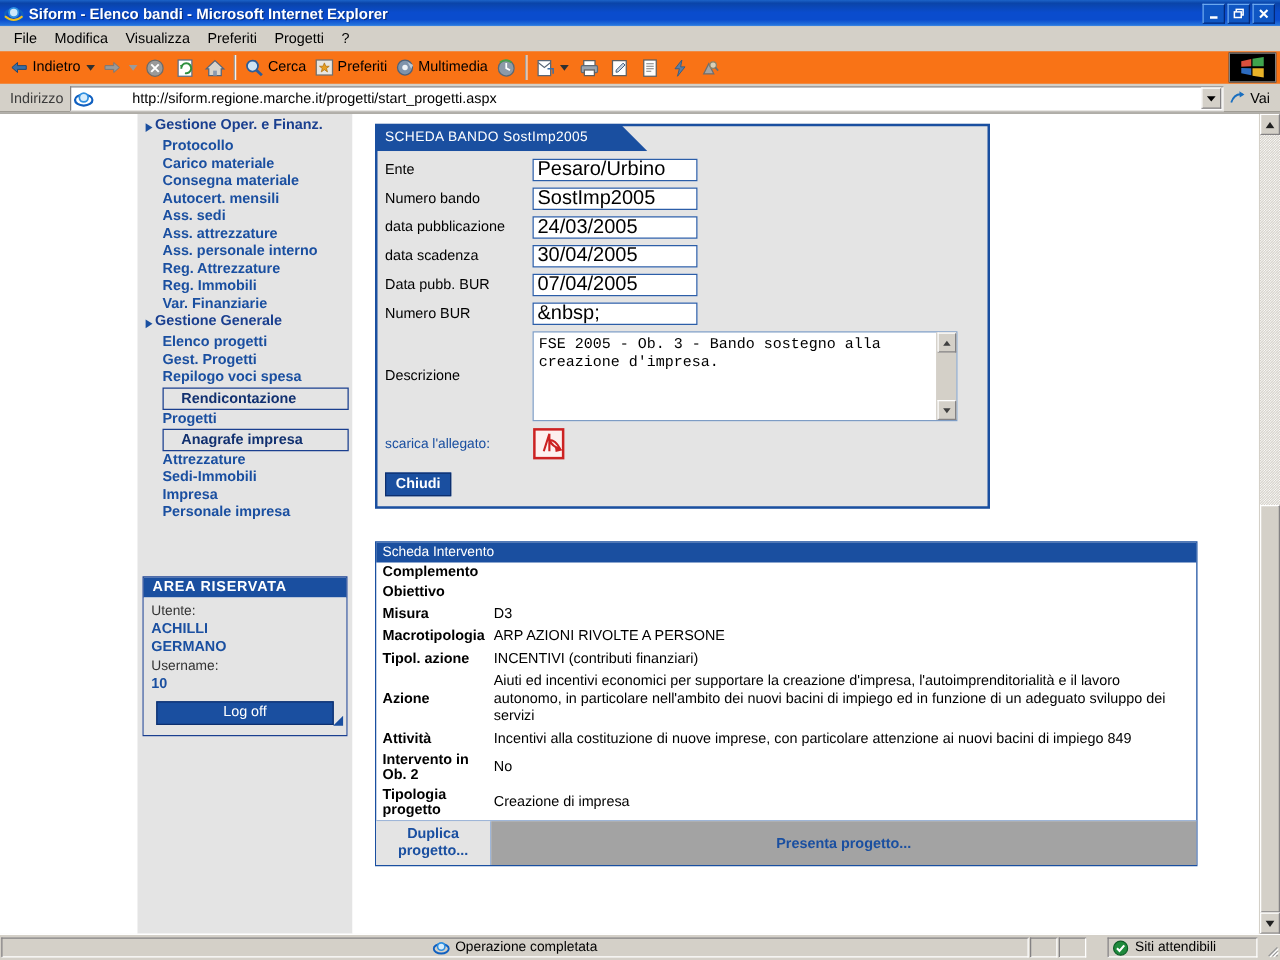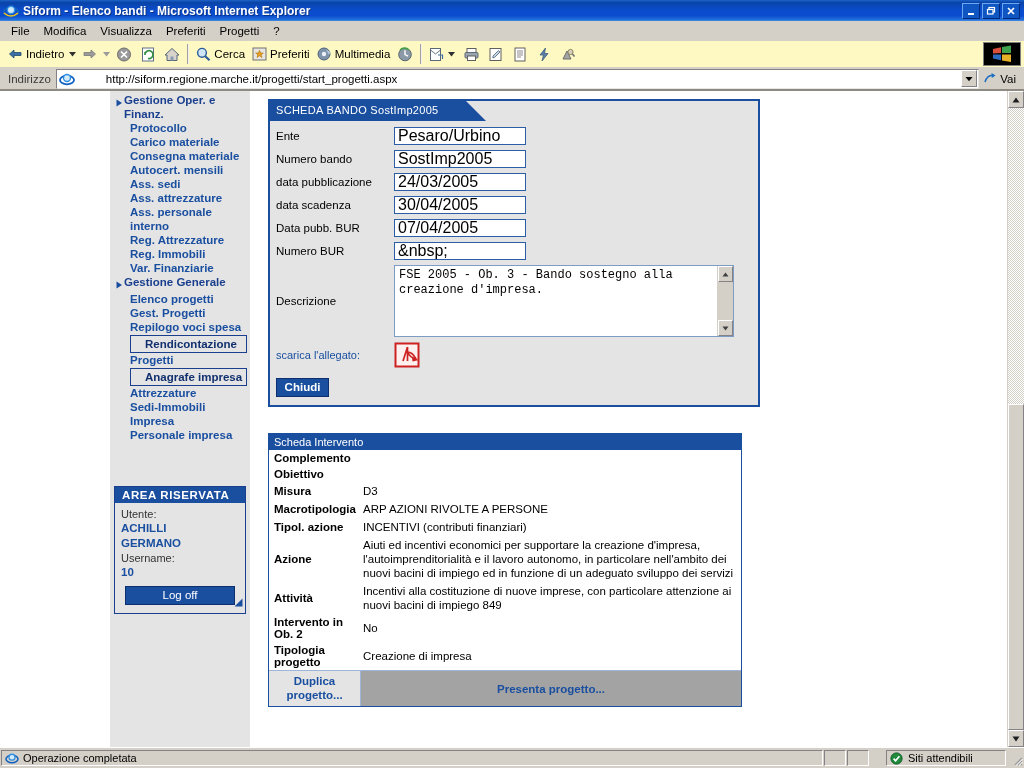--- a/index.html
+++ b/index.html
@@ -72,21 +72,21 @@
   }
   .menubar-right {
     position: absolute; right: 0; top: 0;
     width: 42px; height: 20px;
     background: #d4d0c8;
   }
 
   
   .toolbar {
     height: 27px;
-    background: #fef9c3;
+    background: #f97316;
     display: flex; align-items: center;
     padding-left: 4px;
     flex: 0 0 auto;
     position: relative;
     border-bottom: 1px solid #d4d0c8;
   }
   .tbar-btn {
     display: flex; align-items: center;
     height: 22px; padding: 0 3px;
     font-size: 11.5px; color: #000;
@@ -174,21 +174,21 @@
     background: #ffffff;
     overflow: hidden;
     position: relative;
   }
 
   
   .left-gutter { width: 110px; flex: 0 0 auto; background:#ffffff; }
 
   
   .sidebar {
-    width: 140px; flex: 0 0 auto;
+    width: 172px; flex: 0 0 auto;
     background: #e4e4e4;
     padding-top: 2px;
     position: relative;
   }
   .nav-list { padding: 0 2px; }
   .nav-group {
     font-size: 11.5px; font-weight: bold; color: #1a3f8f;
     line-height: 14px;
     padding: 0 2px 0 4px;
     display: flex; align-items: flex-start;
@@ -326,21 +326,21 @@
     background: #1a4fa0;
     border: 1px solid #0d2f6e;
     color: #ffffff;
     font-size: 11.5px; font-weight: bold;
     padding: 2px 8px 3px 8px;
     width: 53px;
   }
 
   
   .interv-panel {
-    width: 474px;
+    width: 658px;
     margin-top: 26px;
     border: 1px solid #1a4fa0;
     background: #ffffff;
   }
   .interv-head {
     background: #1a4fa0;
     color: #ffffff;
     font-size: 11px;
     padding: 2px 0 2px 5px;
   }
@@ -417,21 +417,21 @@
     padding: 2px 1px 2px 1px;
   }
   .sb-pane {
     border: 1px solid;
     border-color: #848284 #ffffff #ffffff #848284;
     display: flex; align-items: center;
     font-size: 11px; color: #000;
     padding: 0 3px;
     margin-right: 1px;
   }
-  .sb-main { flex: 1 1 auto; }
+  .sb-main { flex: 1 1 auto; justify-content: center; }
   .sb-small { width: 22px; }
   .sb-zone { width: 120px; margin-left: 16px; }
   .sb-grip { width: 16px; display:flex; align-items:flex-end; justify-content:flex-end; }
   .sb-ico { width: 14px; height: 14px; margin-right: 4px; display:flex; align-items:center; }
 </style>
 </head>
 <body>
 
 <div class="window">
 

